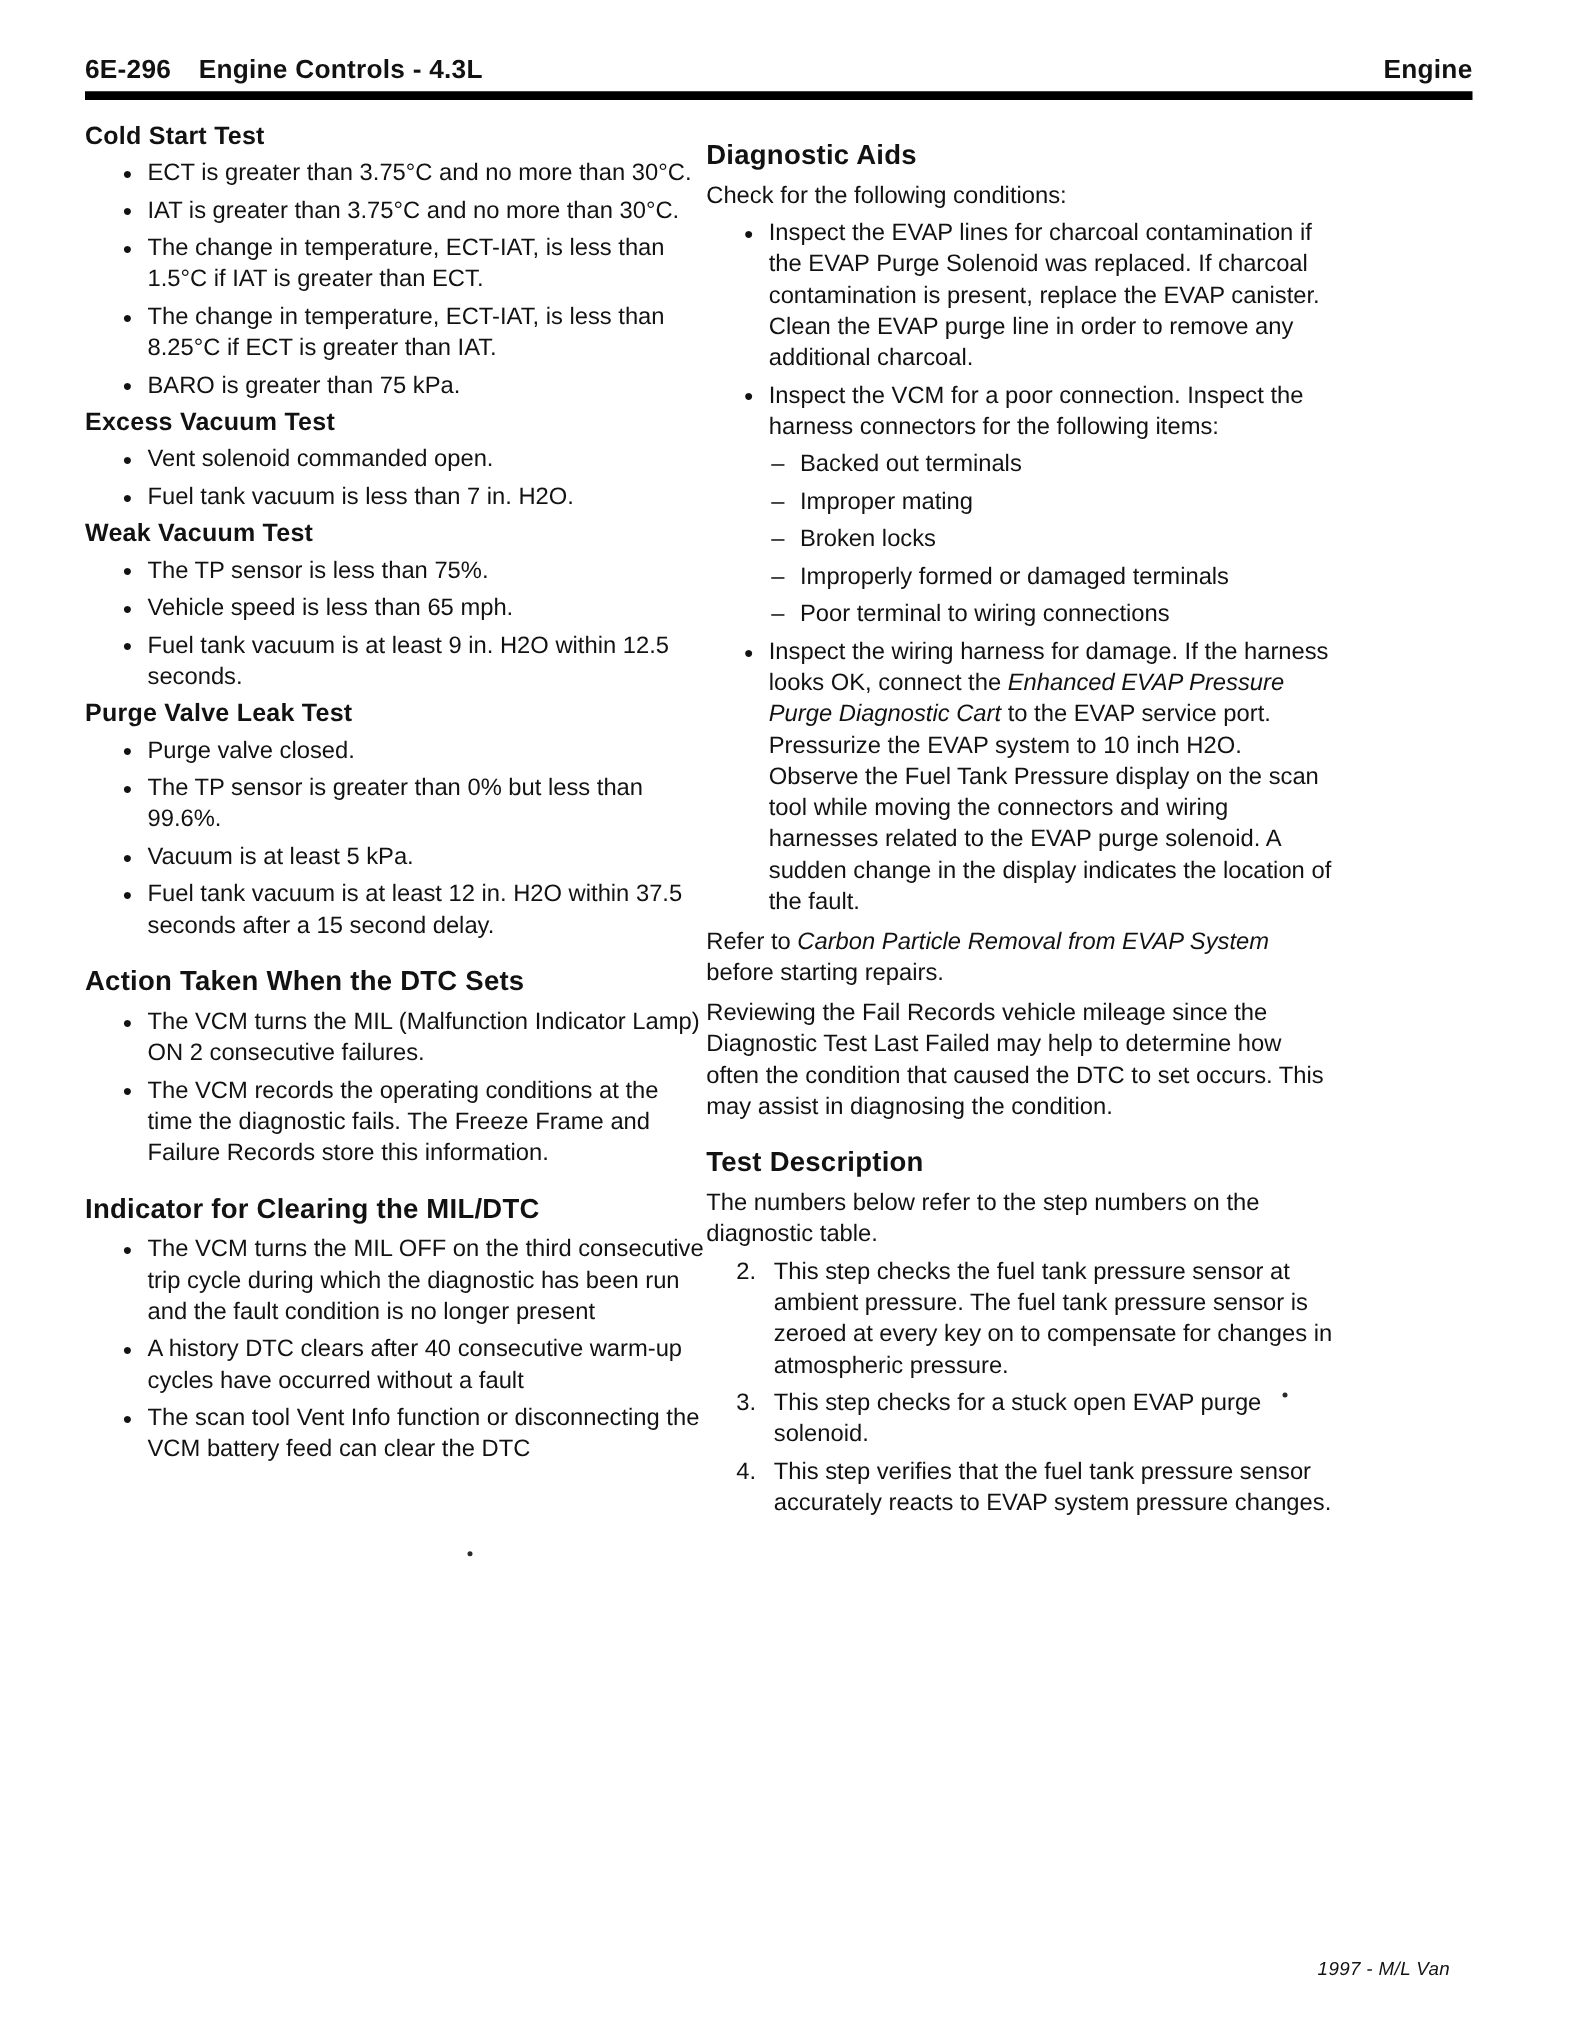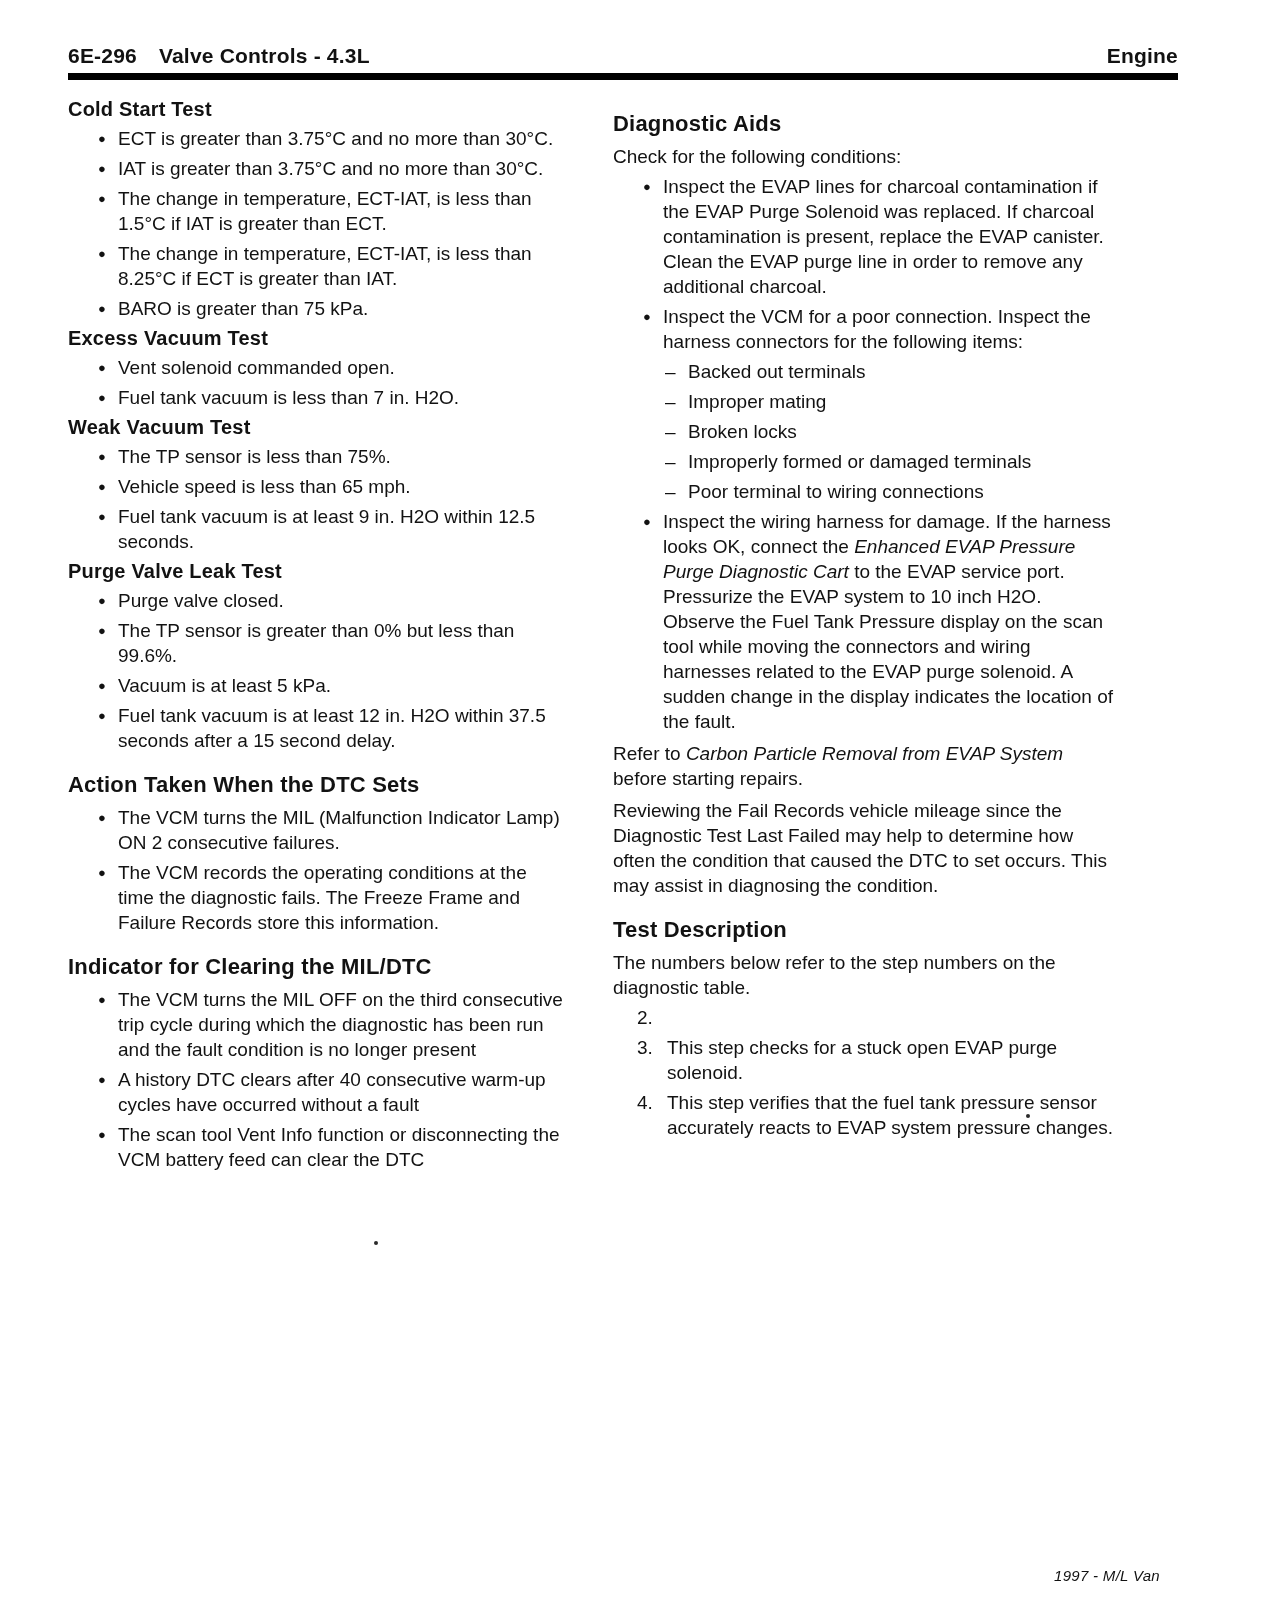--- a/index.html
+++ b/index.html
@@ -6,21 +6,21 @@
   body{
     width:1264px;height:1616px;position:relative;
     font-family:"Liberation Sans","DejaVu Sans",sans-serif;
     color:#121212;-webkit-font-smoothing:antialiased;
   }
   .page{padding:44px 86px 0 68px;}
   .hdr{display:flex;justify-content:space-between;align-items:flex-end;
        font-size:21px;font-weight:bold;letter-spacing:.2px;}
   .hdr .code{margin-right:22px;}
   .rule{height:7px;background:#000;margin-top:5px;}
-  .columns{display:flex;gap:48px;margin-top:12px;}
+  .columns{display:flex;margin-top:12px;}
   .col-left{width:497px;flex:0 0 auto;}
   .col-right{width:502px;flex:0 0 auto;}
   .h2{font-size:22px;font-weight:bold;margin:19px 0 7px 0;letter-spacing:.2px;}
   .h3{font-size:20px;font-weight:bold;margin:6px 0 4px 0;letter-spacing:.2px;}
   .intro{font-size:19px;line-height:25px;margin:2px 0 4px 0;}
   .para{font-size:19px;line-height:25px;margin:7px 0;}
   .li{display:flex;align-items:flex-start;margin:5px 0;font-size:19px;line-height:25px;}
   .li .marker{flex:0 0 auto;text-align:left;}
   .li.bullet .marker{margin-left:30px;width:20px;font-size:13px;line-height:25px;}
   .li.dash .marker{margin-left:52px;width:23px;font-size:19px;}
@@ -31,21 +31,21 @@
           font-size:15px;font-weight:normal;font-style:italic;letter-spacing:.3px;}
   .artifact{position:absolute;width:4px;height:4px;background:#2a2a2a;border-radius:50%;}
 </style>
 </head>
 <body>
 
 <div class="page">
 
   <div class="hdr">
     <div>
-      <span class="code">6E-296</span><span>Valve Controls - 4.3L</span>
+      <span class="code">6E-296</span><span>Engine Controls - 4.3L</span>
     </div>
     <div>Engine</div>
   </div>
   <div class="rule"></div>
 
   <div class="columns">
     <div class="col-left" id="col-left">
         <div class="h3">Cold Start Test</div>
         <div class="li bullet">
           <span class="marker">●</span>
@@ -163,20 +163,21 @@
         <div class="li bullet">
           <span class="marker">●</span>
           <span class="txt"><span>Inspect the wiring harness for damage. If the harness looks OK, connect the </span><span class="it">Enhanced EVAP Pressure Purge Diagnostic Cart</span><span> to the EVAP service port. Pressurize the EVAP system to 10 inch H2O. Observe the Fuel Tank Pressure display on the scan tool while moving the connectors and wiring harnesses related to the EVAP purge solenoid. A sudden change in the display indicates the location of the fault.</span></span>
         </div>
         <div class="para"><span>Refer to </span><span class="it">Carbon Particle Removal from EVAP System</span><span> before starting repairs.</span></div>
         <div class="para"><span>Reviewing the Fail Records vehicle mileage since the Diagnostic Test Last Failed may help to determine how often the condition that caused the DTC to set occurs. This may assist in diagnosing the condition.</span></div>
         <div class="h2">Test Description</div>
         <div class="intro">The numbers below refer to the step numbers on the diagnostic table.</div>
         <div class="li num">
           <span class="marker">2.</span>
+          <span class="txt"><span>This step checks the fuel tank pressure sensor at ambient pressure. The fuel tank pressure sensor is zeroed at every key on to compensate for changes in atmospheric pressure.</span></span>
         </div>
         <div class="li num">
           <span class="marker">3.</span>
           <span class="txt"><span>This step checks for a stuck open EVAP purge solenoid.</span></span>
         </div>
         <div class="li num">
           <span class="marker">4.</span>
           <span class="txt"><span>This step verifies that the fuel tank pressure sensor accurately reacts to EVAP system pressure changes.</span></span>
         </div>
       </div>

